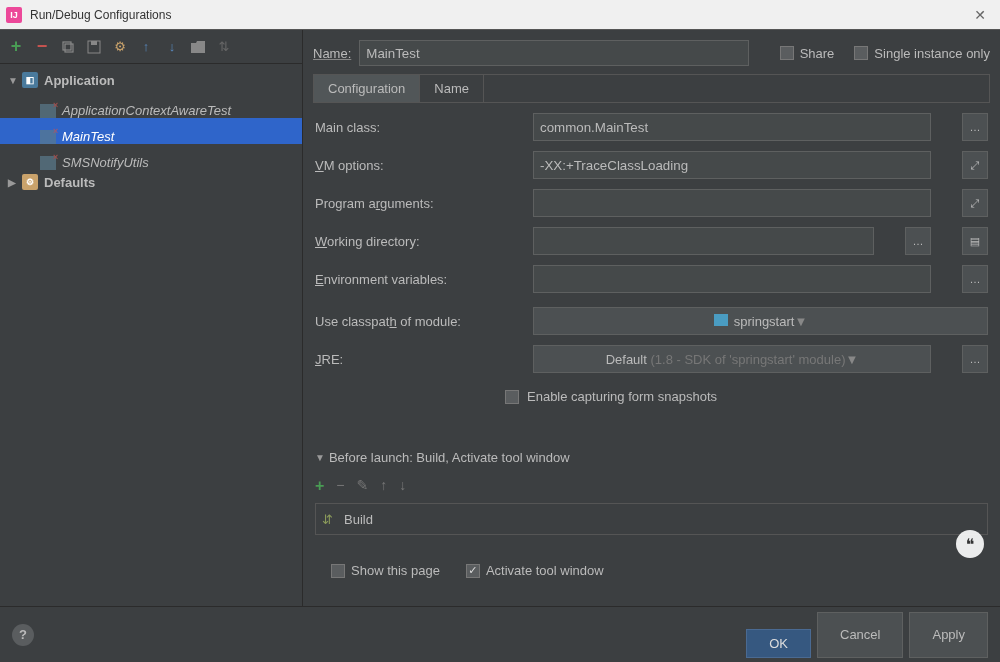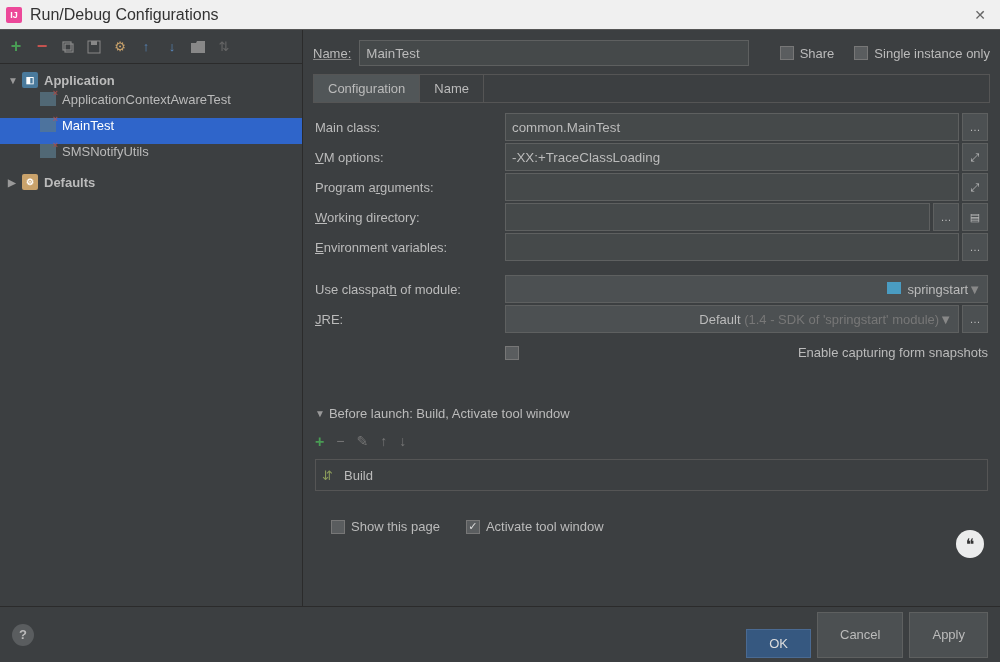--- a/index.html
+++ b/index.html
@@ -1,65 +1,65 @@
 <!DOCTYPE html>
 <html><head>
 <meta charset="utf-8">
 <style>
 * { box-sizing: border-box; margin: 0; padding: 0; font-family: "Segoe UI", Arial, sans-serif; }
 body { width: 1000px; height: 662px; background: #3c3f41; color: #bbbbbb; font-size: 13px; overflow: hidden; }
 
 .titlebar { height: 30px; background: #f0f0f0; color: #333; display: flex; align-items: center; padding: 0 6px; border-bottom: 1px solid #555; }
 .titlebar .app-icon { width: 16px; height: 16px; background: #ec4899; margin-right: 8px; border-radius: 2px; display: flex; align-items: center; justify-content: center; color: #fff; font-size: 9px; font-weight: bold; }
-.titlebar .title { flex: 1; font-size: 16px; }
+.titlebar .title { flex: 1; font-size: 12px; }
 .titlebar .close { font-size: 14px; color: #666; cursor: pointer; padding: 0 8px; }
 
 .content { display: flex; height: 576px; }
 
 .sidebar { width: 303px; background: #3c3f41; border-right: 1px solid #2b2b2b; display: flex; flex-direction: column; }
 .toolbar { height: 34px; display: flex; align-items: center; padding: 0 8px; gap: 10px; border-bottom: 1px solid #2b2b2b; }
 .toolbar .ico { width: 16px; height: 16px; display: inline-flex; align-items: center; justify-content: center; color: #888; cursor: pointer; }
 .toolbar .ico.green { color: #499c54; font-size: 18px; font-weight: bold; }
 .toolbar .ico.red { color: #c75450; font-size: 18px; font-weight: bold; }
 
 .tree { flex: 1; padding-top: 4px; overflow: auto; }
 .tree-node { display: flex; align-items: center; height: 24px; padding-left: 8px; cursor: pointer; }
 .tree-node .arrow { width: 14px; color: #999; font-size: 10px; }
 .tree-node .nicon { width: 16px; height: 16px; margin-right: 6px; background: #4a7a9c; border-radius: 2px; display: inline-flex; align-items: center; justify-content: center; color: #fff; font-size: 9px; }
 .tree-node.bold { font-weight: bold; color: #bbbbbb; }
-.tree-child { padding-left: 40px; height: 26px; display: flex; align-items: flex-start; cursor: pointer; }
+.tree-child { padding-left: 40px; height: 26px; display: flex; align-items: flex-end; cursor: pointer; font-style: italic; }
 .tree-child.selected { background: #2f65ca; color: #fff; }
 .tree-child .cicon { width: 16px; height: 14px; margin-right: 6px; position: relative; background: #5a7a8c; opacity: 0.7; }
 .tree-child .cicon::after { content: "×"; position: absolute; top: -4px; right: -2px; color: #c75450; font-size: 9px; font-weight: bold; }
 
 .main { flex: 1; display: flex; flex-direction: column; padding: 10px 10px 0 10px; position: relative; }
 
 .name-row { display: flex; align-items: center; margin-bottom: 8px; gap: 8px; }
 .name-row label { text-decoration: underline; text-decoration-color: #888; }
 .name-input { flex: 1; max-width: 390px; background: #45494a; border: 1px solid #5e6060; color: #bbb; padding: 4px 6px; height: 26px; }
 .chk-group { display: flex; align-items: center; gap: 20px; margin-left: auto; }
 .chk { display: flex; align-items: center; gap: 6px; }
 .chk-box { width: 14px; height: 14px; background: #5a5d5f; border: 1px solid #777; }
 
 .tabs { display: flex; border: 1px solid #555; background: #3c3f41; }
 .tab { padding: 6px 14px; cursor: pointer; border-right: 1px solid #555; }
 .tab.active { background: #515658; color: #bbb; }
 
 .form { padding: 10px 2px; }
-.form-row { display: flex; align-items: center; margin-bottom: 2px; min-height: 28px; }
+.form-row { display: flex; align-items: center; margin-bottom: 10px; min-height: 28px; gap: 28px; }
 .form-row .lbl { width: 190px; }
 .form-row .lbl .u { text-decoration: underline; }
 .inp { flex: 1; background: #45494a; border: 1px solid #5e6060; color: #bbb; padding: 4px 6px; height: 28px; }
 .btn-sq { width: 26px; height: 28px; background: #4c5052; border: 1px solid #5e6060; color: #bbb; margin-left: 3px; display: flex; align-items: center; justify-content: center; cursor: pointer; font-size: 11px; }
-.sel { flex: 1; background: #4c5052; border: 1px solid #5e6060; color: #bbb; padding: 4px 6px; height: 28px; display: flex; align-items: center; justify-content: flex-end; }
+.sel { flex: 1; background: #4c5052; border: 1px solid #5e6060; color: #bbb; padding: 4px 6px; height: 28px; display: flex; align-items: center; justify-content: center; }
 .sel .mod-icon { width: 14px; height: 12px; background: #4a9cc2; margin-right: 6px; display: inline-block; }
 .sel .dim { color: #777; }
 .sel .dd { color: #888; }
 
-.checkbox-row { display: flex; align-items: center; gap: 8px; padding: 6px 0; justify-content: space-between; }
+.checkbox-row { display: flex; align-items: center; gap: 8px; padding: 6px 0; }
 
 .before-sec { margin-top: 40px; }
 .sec-header { display: flex; align-items: center; gap: 4px; margin-bottom: 8px; }
 .sec-header .arrow { font-size: 10px; color: #999; }
 .sec-toolbar { display: flex; gap: 12px; padding: 4px 0; }
 .sec-toolbar .ti { color: #777; font-size: 14px; }
 .sec-toolbar .ti.green { color: #499c54; font-weight: bold; font-size: 16px; }
 .build-list { border: 1px solid #555; padding: 6px; height: 32px; display: flex; align-items: center; margin-top: 4px; margin-bottom: 20px; }
 .build-list .bicon { width: 14px; height: 14px; margin-right: 8px; color: #8a9a5a; }
 
@@ -188,21 +188,21 @@
       <div class="form-row" style="margin-top:14px">
         <div class="lbl">Use classpat<span class="u">h</span> of module:</div>
         <div class="sel">
           <span><span class="mod-icon"></span><span>springstart</span></span>
           <span class="dd">▼</span>
         </div>
       </div>
       <div class="form-row">
         <div class="lbl"><span class="u">J</span>RE:</div>
         <div class="sel">
-          <span><span>Default</span> <span class="dim">(1.4 - SDK of 'springstart' module)</span></span>
+          <span><span>Default</span> <span class="dim">(1.8 - SDK of 'springstart' module)</span></span>
           <span class="dd">▼</span>
         </div>
         <div class="btn-sq">…</div>
       </div>
       <div class="checkbox-row" style="padding-left:190px;margin-top:6px">
         <div class="chk-box"></div>
         <span><span class="u">E</span>nable capturing form snapshots</span>
       </div>
 
       <div class="before-sec">

